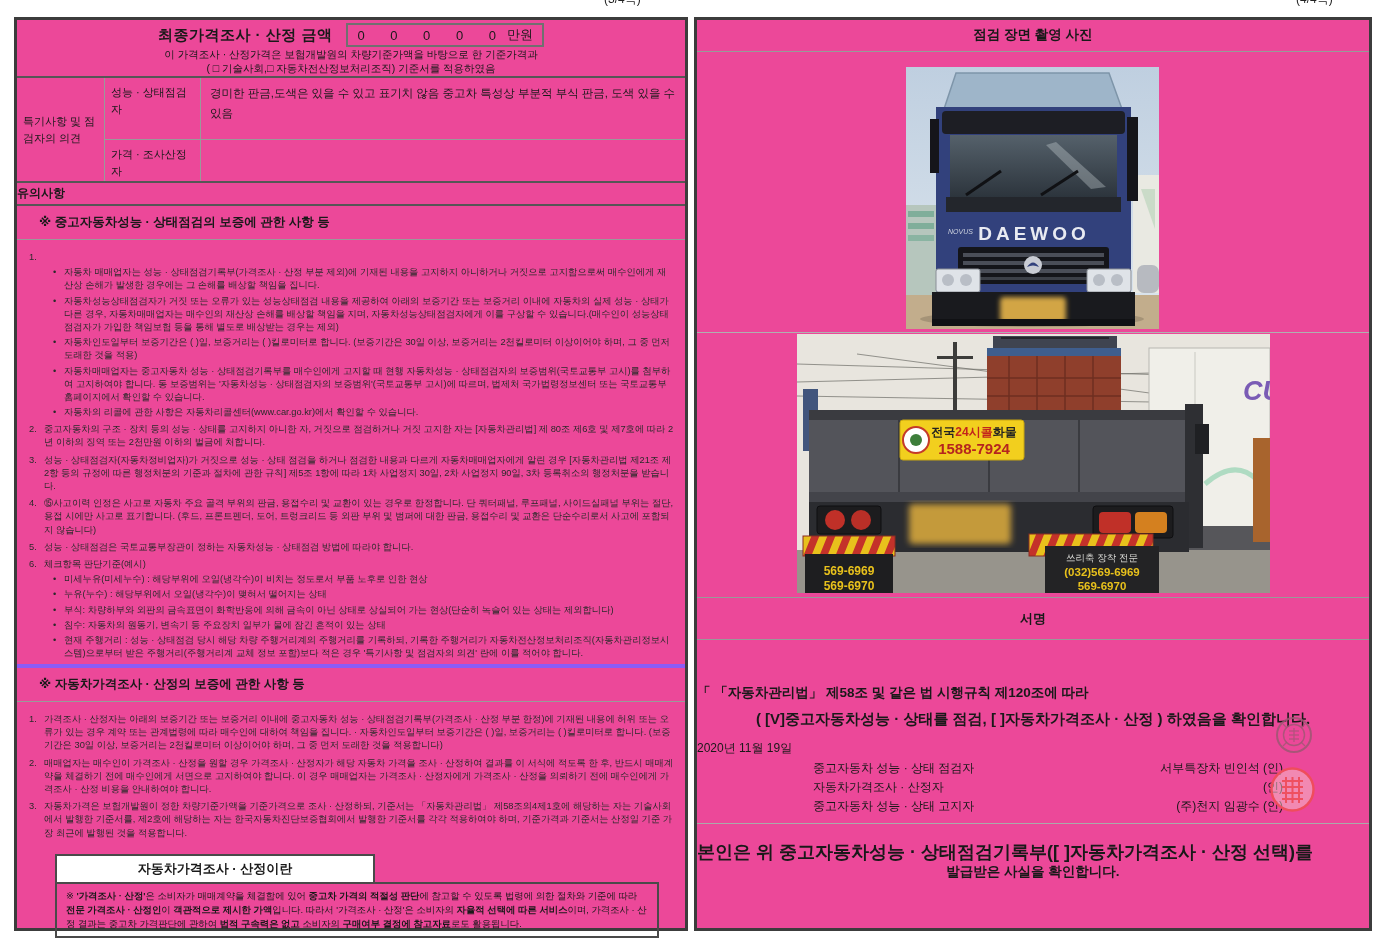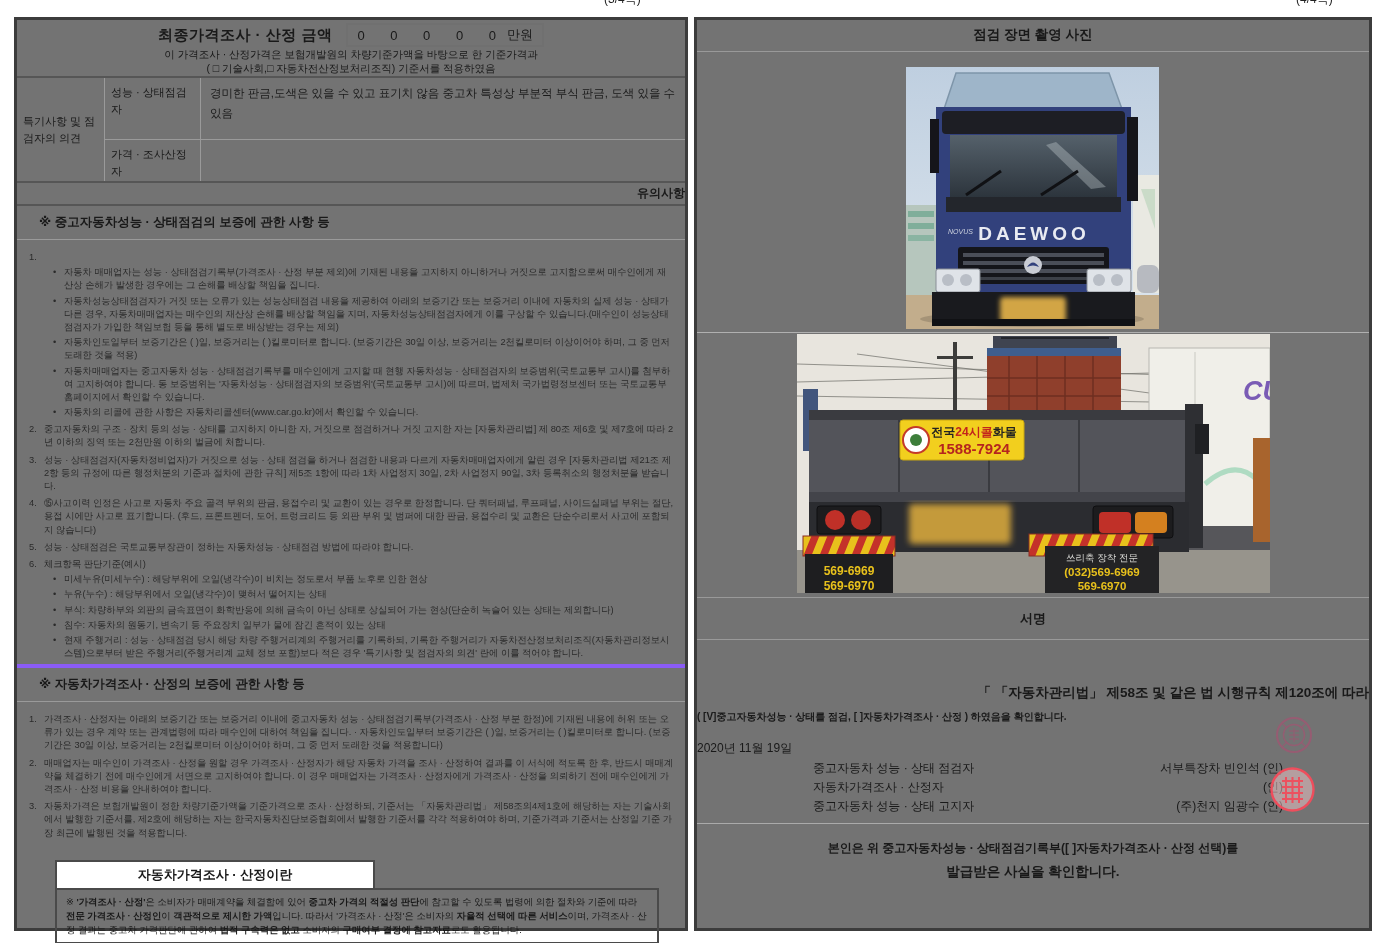--- a/index.html
+++ b/index.html
@@ -1,18 +1,18 @@
 <!DOCTYPE html>
 <html><head>
 <meta charset="utf-8">
 <style>
   html,body{margin:0;padding:0}
   body{position:relative;width:1388px;height:943px;background:#fff;
        font-family:"Liberation Sans","DejaVu Sans",sans-serif;color:#191919;overflow:hidden}
-  .page{position:absolute;top:17px;background:#737373;border:3px solid #3c3c3c;box-sizing:border-box;height:914px}
+  .page{position:absolute;top:17px;background:#ec4899;border:3px solid #3c3c3c;box-sizing:border-box;height:914px}
   .page-left{left:14px;width:674px}
   .page-right{left:694px;width:678px}
   .corner{position:absolute;top:-9px;font-size:12px;color:#222}
   .corner.cl{left:604px}
   .corner.cr{left:1296px}
 
   
   .fp-header{height:58px;border-bottom:2px solid #565656;text-align:center;padding-top:3px;box-sizing:border-box}
   .fp-trow{display:flex;justify-content:center;align-items:center;gap:14px;height:24px}
   .fp-title{font-weight:bold;font-size:15px;letter-spacing:.5px}
@@ -21,55 +21,55 @@
   .fp-note{font-size:10.5px;line-height:14px}
 
   .sp-table{display:grid;grid-template-columns:88px 96px 1fr;grid-template-rows:62px 41px;
             border-bottom:2px solid #565656;font-size:11px;box-sizing:border-box}
   .sp-head{grid-column:1;grid-row:1/3;border-right:1px solid #9a9a9a;display:flex;align-items:center;padding:6px;line-height:1.5}
   .sp-l1{grid-column:2;grid-row:1;border-right:1px solid #9a9a9a;border-bottom:1px solid #9a9a9a;padding:6px;line-height:1.5}
   .sp-v1{grid-column:3;grid-row:1;border-bottom:1px solid #9a9a9a;padding:6px 9px;font-size:11.5px;line-height:1.7}
   .sp-l2{grid-column:2;grid-row:2;border-right:1px solid #9a9a9a;padding:6px;line-height:1.5}
   .sp-v2{grid-column:3;grid-row:2}
 
-  .notice-bar{height:21px;line-height:20px;text-align:right;font-weight:bold;font-size:12px;border-bottom:2px solid #565656}
+  .notice-bar{height:21px;line-height:20px;text-align:left;font-weight:bold;font-size:12px;border-bottom:2px solid #565656}
   .sec-title{padding:8px 0 8px 22px;font-weight:bold;font-size:12.5px;border-bottom:1px solid #9a9a9a;box-sizing:border-box}
   .sec-title.mid{border-top:4px solid #8b5cf6}
   .fineprint{font-size:9.3px;line-height:1.42;color:#2a2a2a;padding:7px 10px 2px 12px;overflow:hidden;box-sizing:border-box}
   #fineprint1{height:424px}
   #fineprint2{height:142px}
   .fl{display:flex;margin:2px 0}
   .fl.n{margin-top:4px}
   .fl .mk{flex:0 0 15px}
   .fl.b{padding-left:24px}
   .fl.b .mk{flex:0 0 11px}
   .fl .tx{flex:1}
 
-  .def-wrap{margin:16px 26px 0 38px}
+  .def-wrap{margin:10px 26px 0 38px}
   .def-title{width:320px;border:2px solid #4a4a4a;text-align:center;font-weight:bold;font-size:13px;padding:4px 0;box-sizing:border-box;background:#fff;position:relative;z-index:2}
   .def-body{border:2px solid #4a4a4a;margin-top:-2px;padding:5px 9px;font-size:9.4px;line-height:1.5}
   .bd{font-weight:bold}
 
   
   .photo-bar{height:31px;line-height:30px;text-align:center;font-weight:bold;font-size:13.5px;border-bottom:1px solid #999}
   .photo-front{position:absolute;left:209px;top:47px;width:253px;height:262px}
   .hr1{position:absolute;left:0;right:0;top:312px;border-top:1px solid #b0b0b0}
   .photo-rear{position:absolute;left:100px;top:314px;width:473px;height:259px}
   .sign-bar{position:absolute;left:0;right:0;top:577px;height:43px;line-height:41px;text-align:center;font-weight:bold;font-size:13px;
             border-top:1px solid #999;border-bottom:1px solid #999;box-sizing:border-box}
-  .law1{position:absolute;left:0;right:0;top:664px;text-align:right;font-weight:bold;font-size:13.5px}
-  .law2{position:absolute;left:0;right:0;top:690px;text-align:left;font-weight:bold;font-size:10px}
+  .law1{position:absolute;left:0;right:0;top:664px;text-align:left;font-weight:bold;font-size:13.5px}
+  .law2{position:absolute;left:0;right:0;top:690px;text-align:center;font-weight:bold;font-size:15px}
   .sdate{position:absolute;left:0;right:0;top:720px;text-align:left;font-size:12px}
   .sign-rows{position:absolute;left:116px;right:86px;top:739px}
   .srow{display:flex;justify-content:space-between;font-size:12px;line-height:19px}
   .seal{position:absolute;z-index:3}
   .seal-purple{left:578px;top:696px;width:38px;height:38px}
   .seal-red{left:572px;top:746px;width:47px;height:47px}
   .hr2{position:absolute;left:0;right:0;top:803px;border-top:1px solid #aaa}
-  .cf1{position:absolute;left:0;right:0;top:820px;text-align:center;font-weight:bold;font-size:12px}
+  .cf1{position:absolute;left:0;right:0;top:820px;text-align:left;font-weight:bold;font-size:18px}
   .cf2{position:absolute;left:0;right:0;top:843px;text-align:center;font-weight:bold;font-size:13.5px}
   .cf3{position:absolute;left:0;right:0;top:874px;text-align:center;font-size:12.5px;white-space:pre}
   svg text{font-family:"Liberation Sans","DejaVu Sans",sans-serif}
 </style>
 </head>
 <body>
 
 <div class="corner cl">(3/4쪽)</div>
 <div class="corner cr">(4/4쪽)</div>
 

